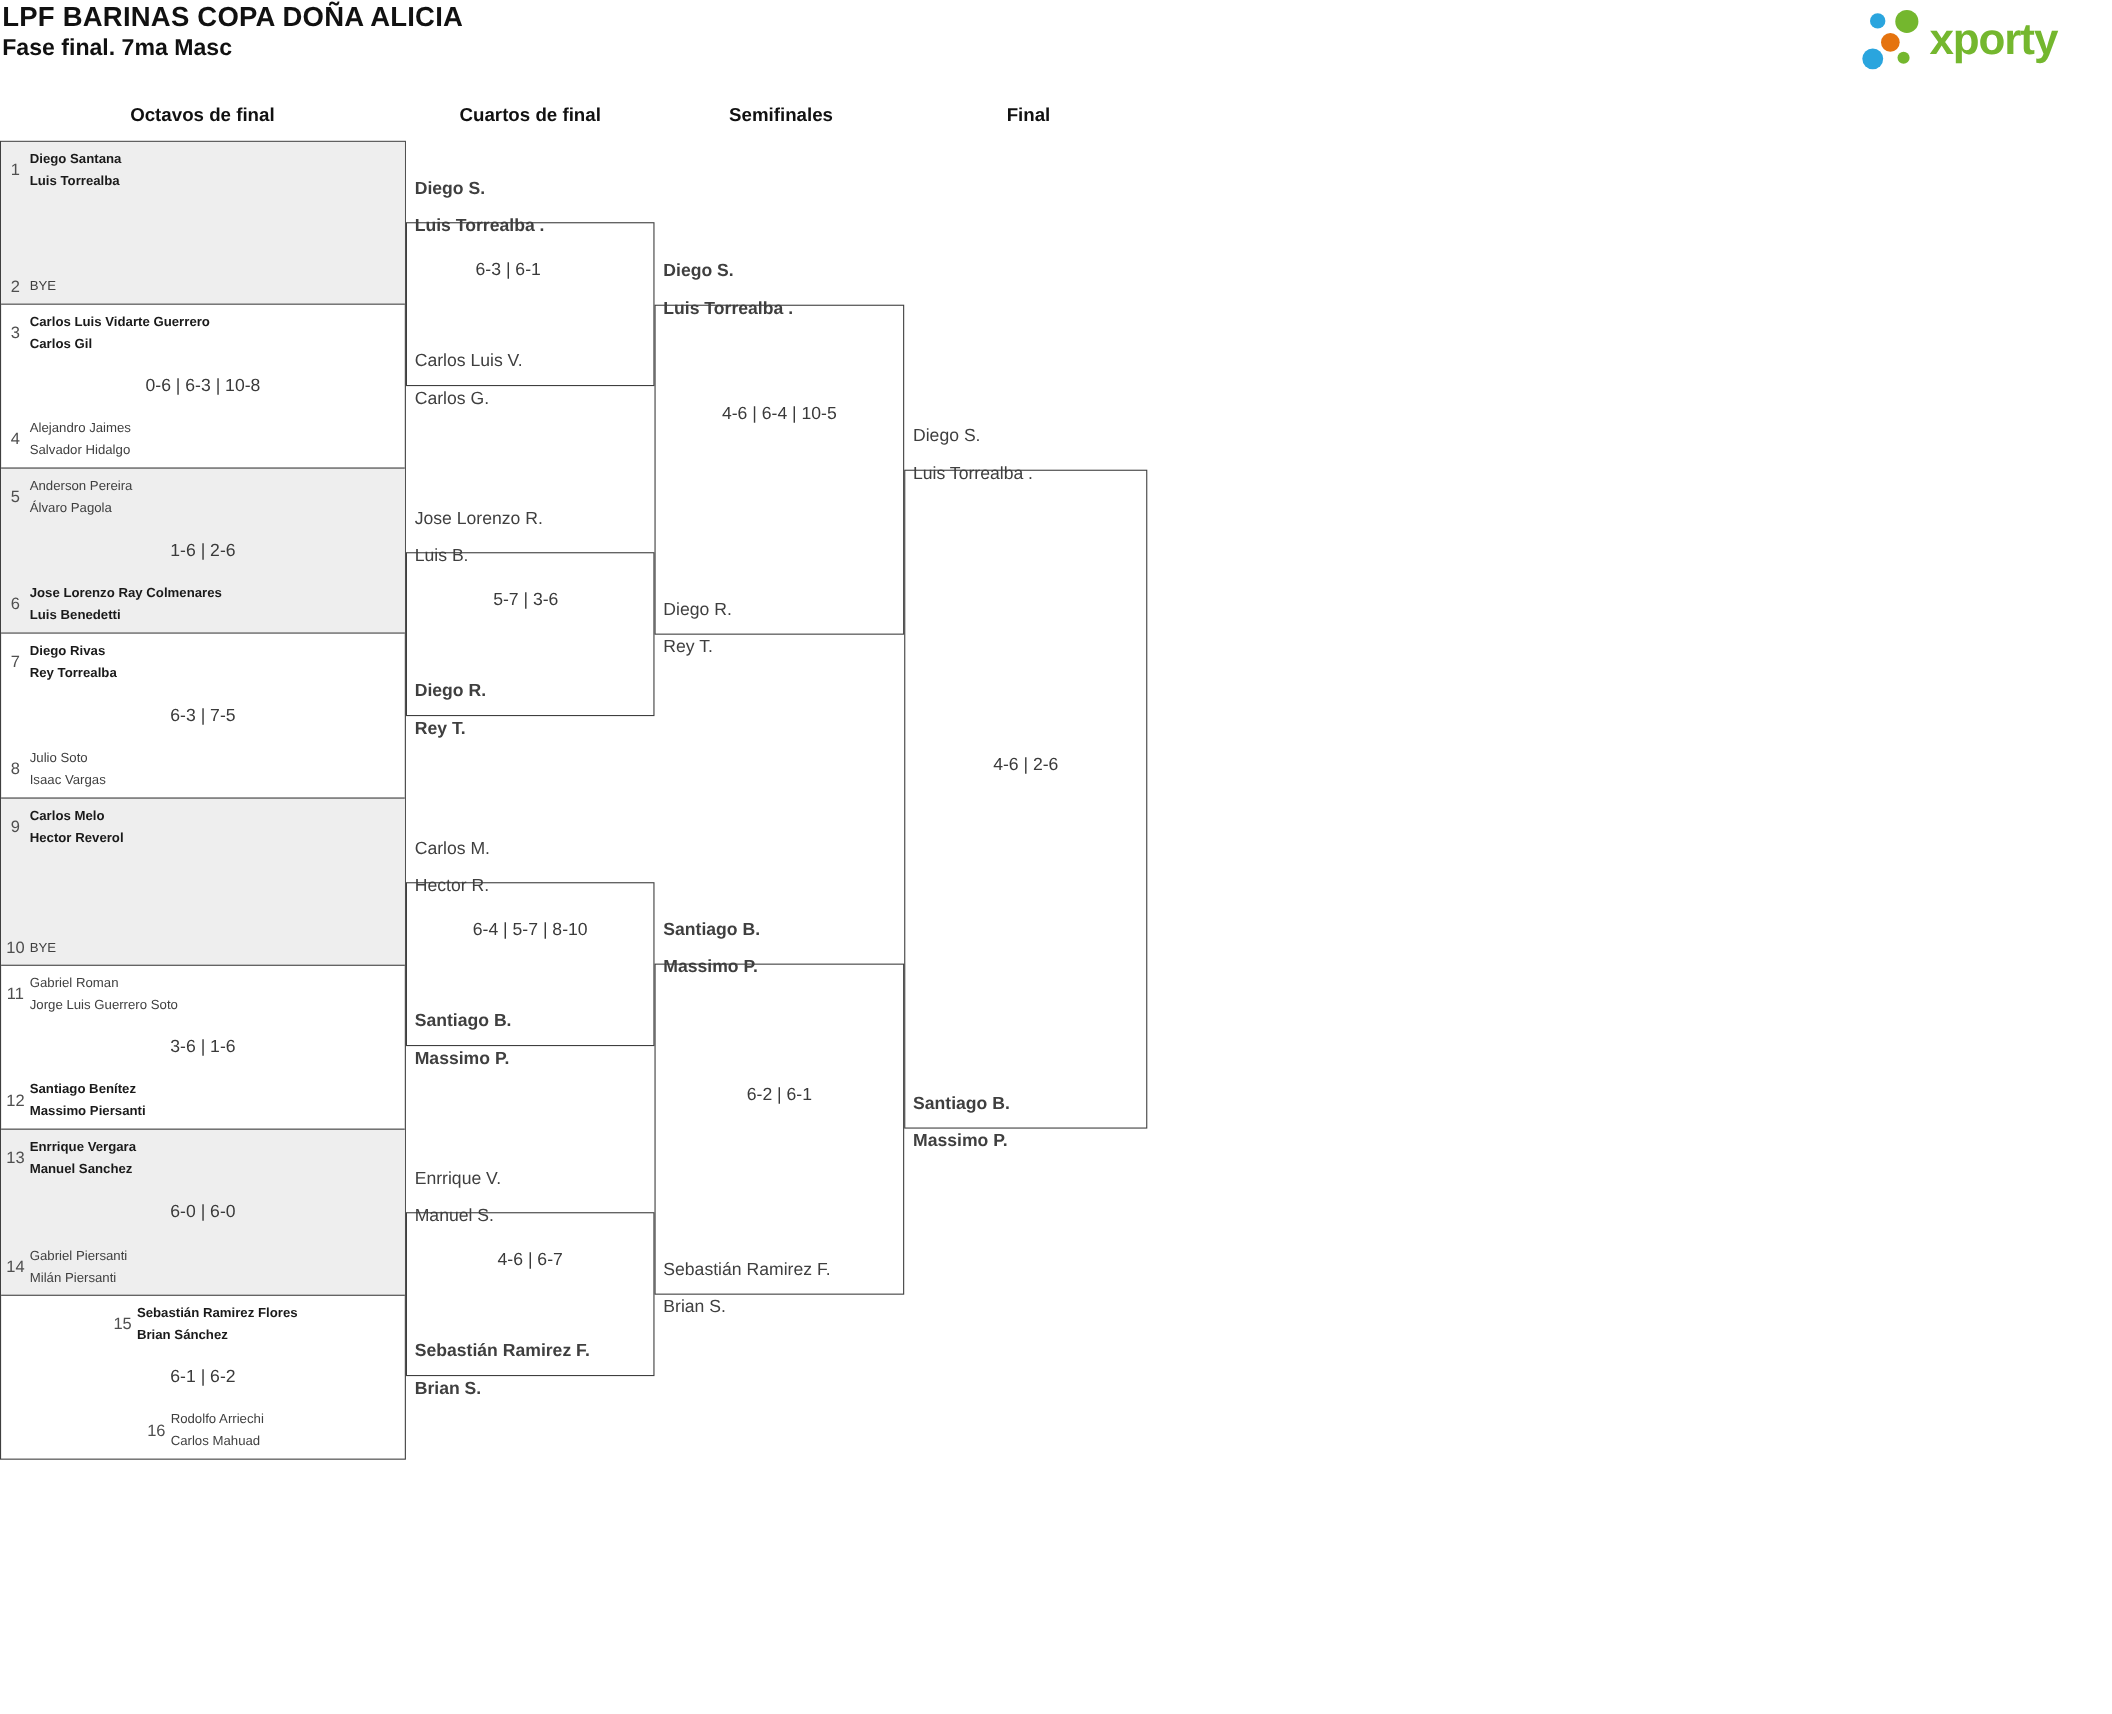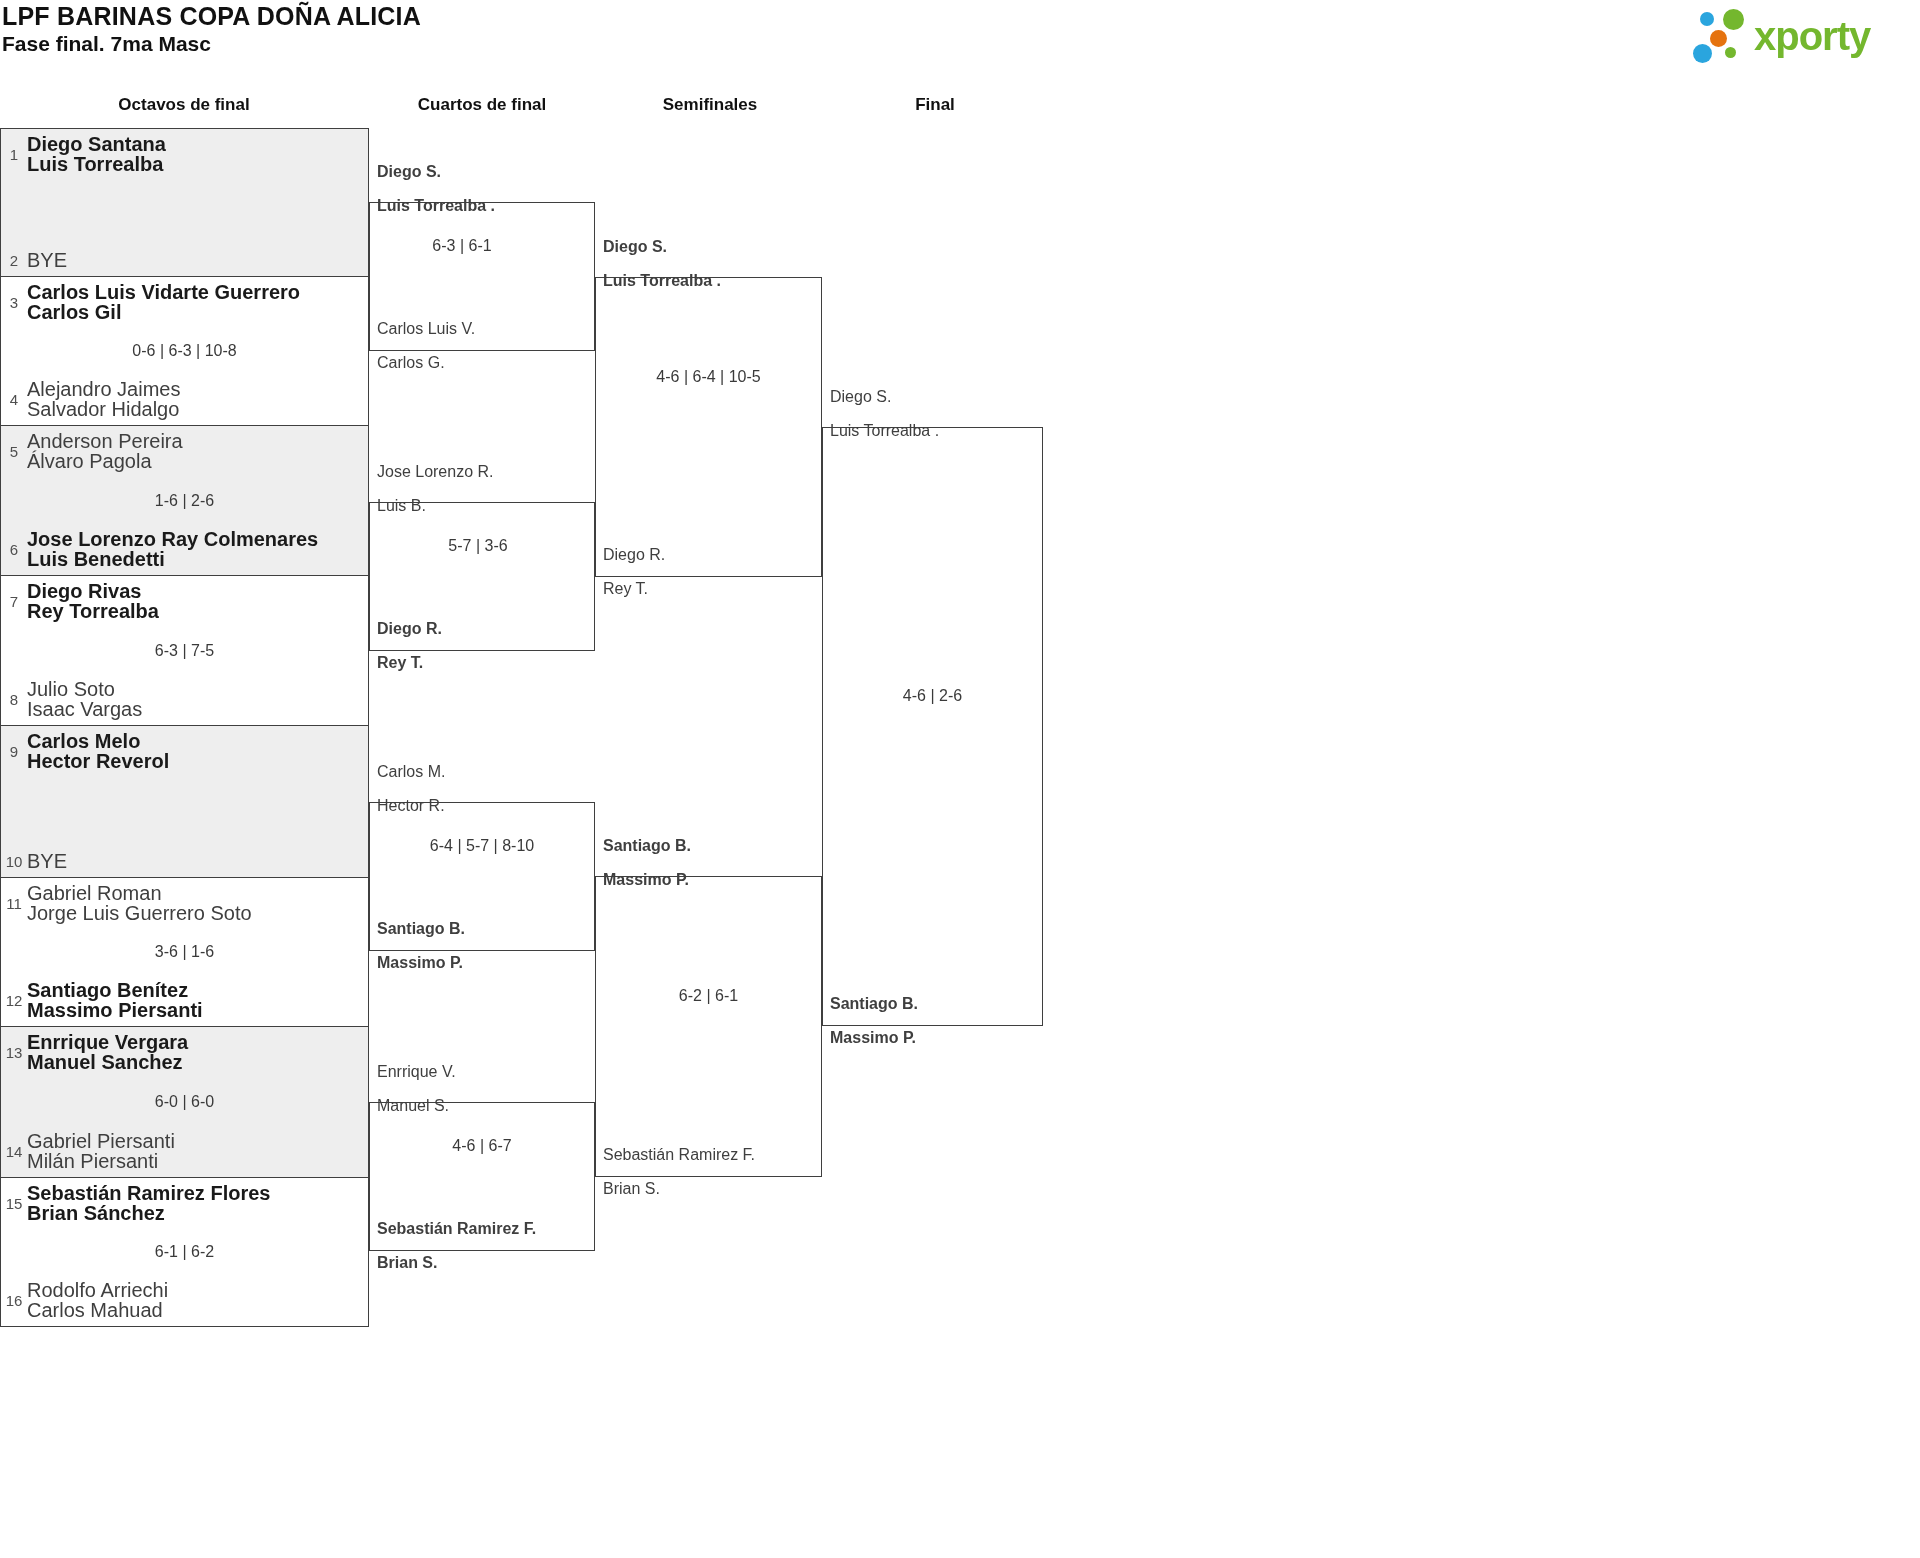--- a/index.html
+++ b/index.html
@@ -23,24 +23,24 @@
   
   .rh{position:absolute;top:95px;transform:translateX(-50%);font-size:17px;font-weight:700;color:#111;white-space:nowrap;}
   .rh1{left:184px;} .rh2{left:482px;} .rh3{left:710px;} .rh4{left:935px;}
 
   
   .r16-col{position:absolute;left:0;top:128px;width:369px;height:1199px;border:1px solid #3f3f3f;box-sizing:border-box;}
   .r16m{box-sizing:border-box;display:flex;flex-direction:column;justify-content:space-between;padding:5px 0 6px 0;}
   .r16m + .r16m{border-top:1px solid #3f3f3f;}
   .g{background:#eeeeee;}
   .h1{height:147px;} .h2{height:149px;} .h3{height:150px;} .h4{height:150px;}
-  .h5{height:152px;} .h6{height:149px;} .h7{height:151px;} .h8{height:149px;}
+  .h5{height:152px;} .h6{height:149px;} .h7{height:151px;} .h8{height:149px;align-items:center;}
   .team{display:flex;align-items:center;}
   .seed{width:26px;text-align:center;font-size:15px;color:#4f4f4f;flex:0 0 auto;}
-  .names{font-size:20px;line-height:20px;color:#3f3f3f;}
+  .names{font-size:12px;line-height:20px;color:#3f3f3f;}
   .names .l{display:block;white-space:nowrap;}
   .bold{font-weight:700;color:#1a1a1a;}
   .mscore{text-align:center;font-size:16px;color:#3a3a3a;line-height:21px;min-height:21px;}
 
   
   .box{position:absolute;border:1px solid #3f3f3f;box-sizing:border-box;background:transparent;}
   .qf1{left:369px;top:202px;width:226px;height:149px;}
   .qf2{left:369px;top:502px;width:226px;height:149px;}
   .qf3{left:369px;top:802px;width:226px;height:149px;}
   .qf4{left:369px;top:1102px;width:226px;height:149px;}

